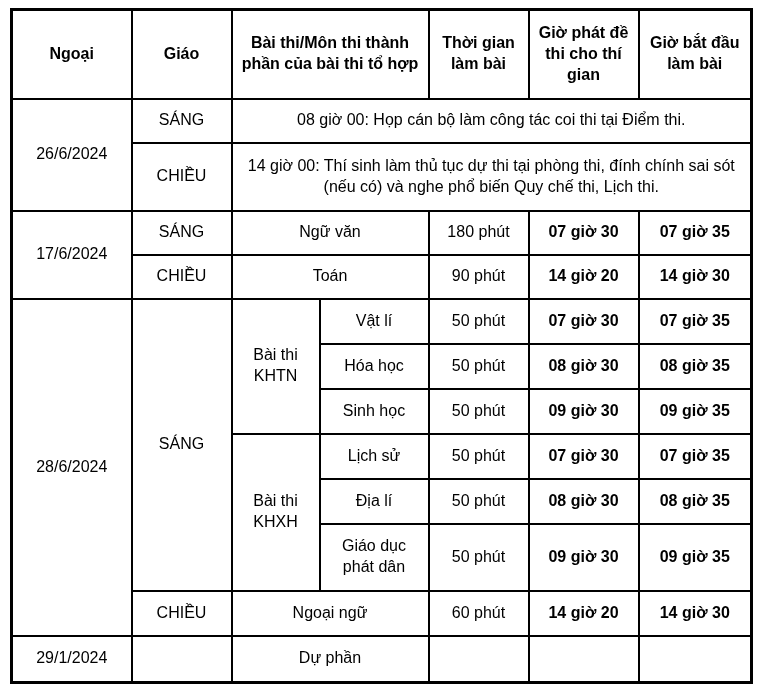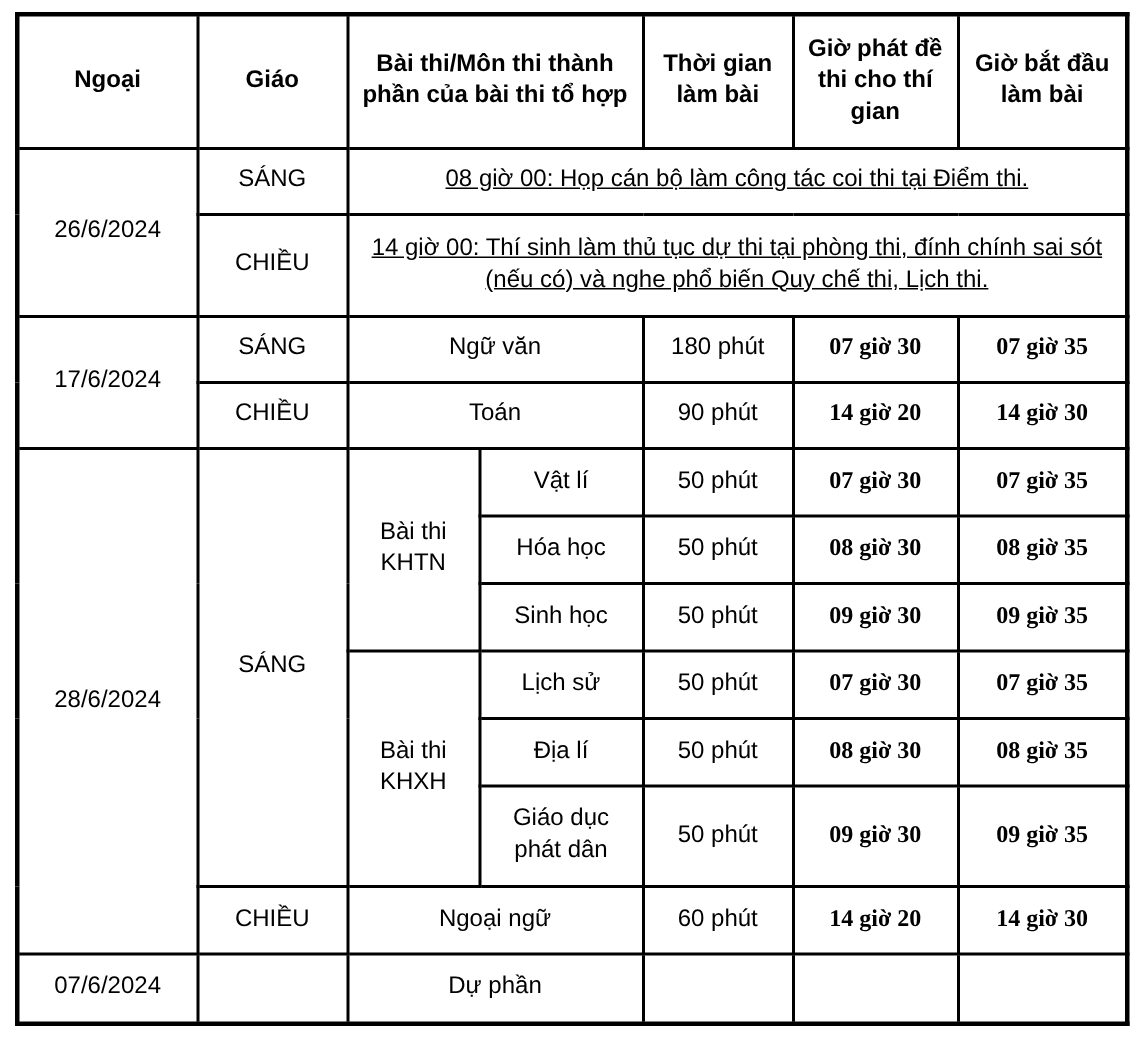--- a/index.html
+++ b/index.html
@@ -32,25 +32,23 @@
     font-size: 16px;
     line-height: 1.3;
     overflow: hidden;
   }
   table.schedule th {
     font-weight: bold;
   }
   td.note {
     text-align: left;
     padding: 2px 12px 2px 4px;
-    text-decoration: underline;
   }
   td.time {
     font-weight: bold;
-    font-family: Liberation Serif, serif;
   }
 </style>
 </head>
 <body>
 
 <div class="table-wrap">
   <table class="schedule">
     <colgroup>
       <col style="width:120px">
       <col style="width:100px">
@@ -141,21 +139,21 @@
 
     <tr style="height:45px">
       <td>CHIỀU</td>
       <td colspan="2">Ngoại ngữ</td>
       <td>60 phút</td>
       <td class="time">14 giờ 20</td>
       <td class="time">14 giờ 30</td>
     </tr>
 
     <tr style="height:47px">
-      <td>07/6/2024</td>
+      <td>29/1/2024</td>
       <td></td>
       <td colspan="2">Dự phần</td>
       <td></td>
       <td></td>
       <td></td>
     </tr>
   </tbody>
     </table>
 </div>
 

